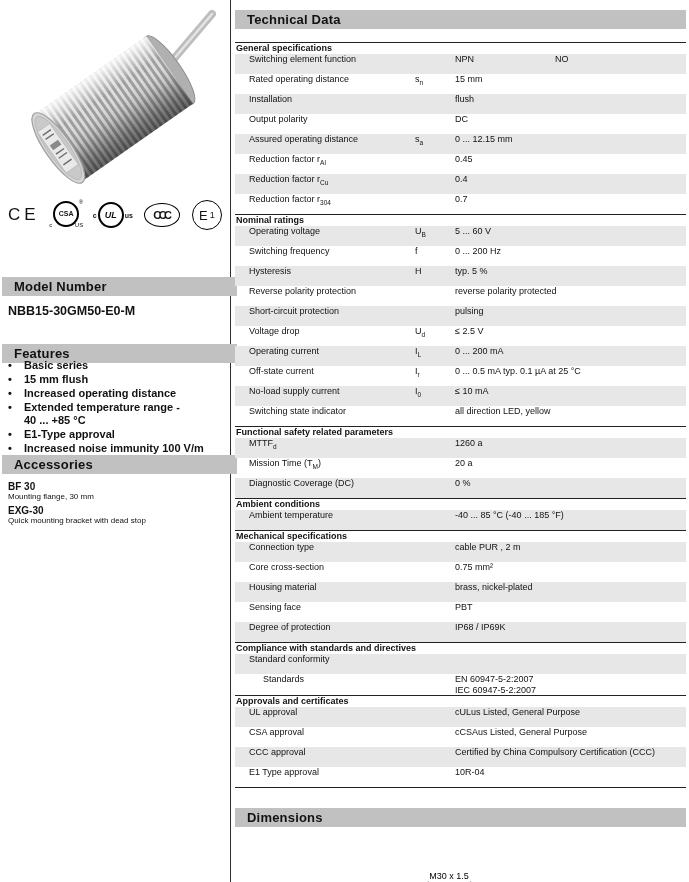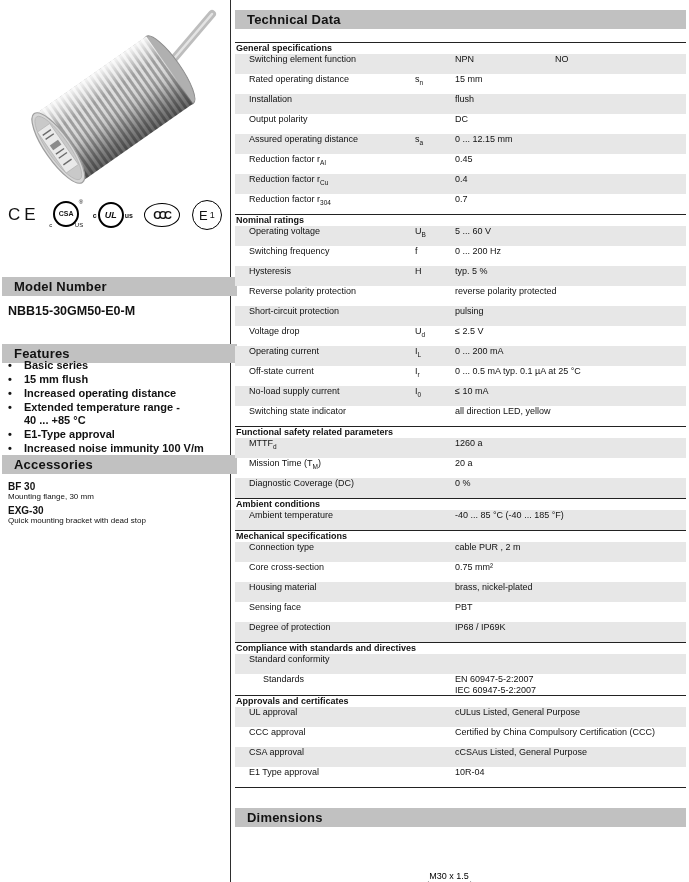--- a/index.html
+++ b/index.html
@@ -335,26 +335,26 @@
           </div>
         </div>
         <div class="t-section">
           <div class="t-sec-header">Approvals and certificates</div>
           <div class="t-rows">
             <div class="t-row">
               <span class="t-label">UL approval</span>
               <span class="t-val">cULus Listed, General Purpose</span>
             </div>
             <div class="t-row">
+              <span class="t-label">CSA approval</span>
+              <span class="t-val">cCSAus Listed, General Purpose</span>
+            </div>
+            <div class="t-row">
               <span class="t-label">CCC approval</span>
               <span class="t-val">Certified by China Compulsory Certification (CCC)</span>
-            </div>
-            <div class="t-row">
-              <span class="t-label">CSA approval</span>
-              <span class="t-val">cCSAus Listed, General Purpose</span>
             </div>
             <div class="t-row">
               <span class="t-label">E1 Type approval</span>
               <span class="t-val">10R-04</span>
             </div>
           </div>
         </div>
       </div>
 
     <div class="bar dims-bar">Dimensions</div>

